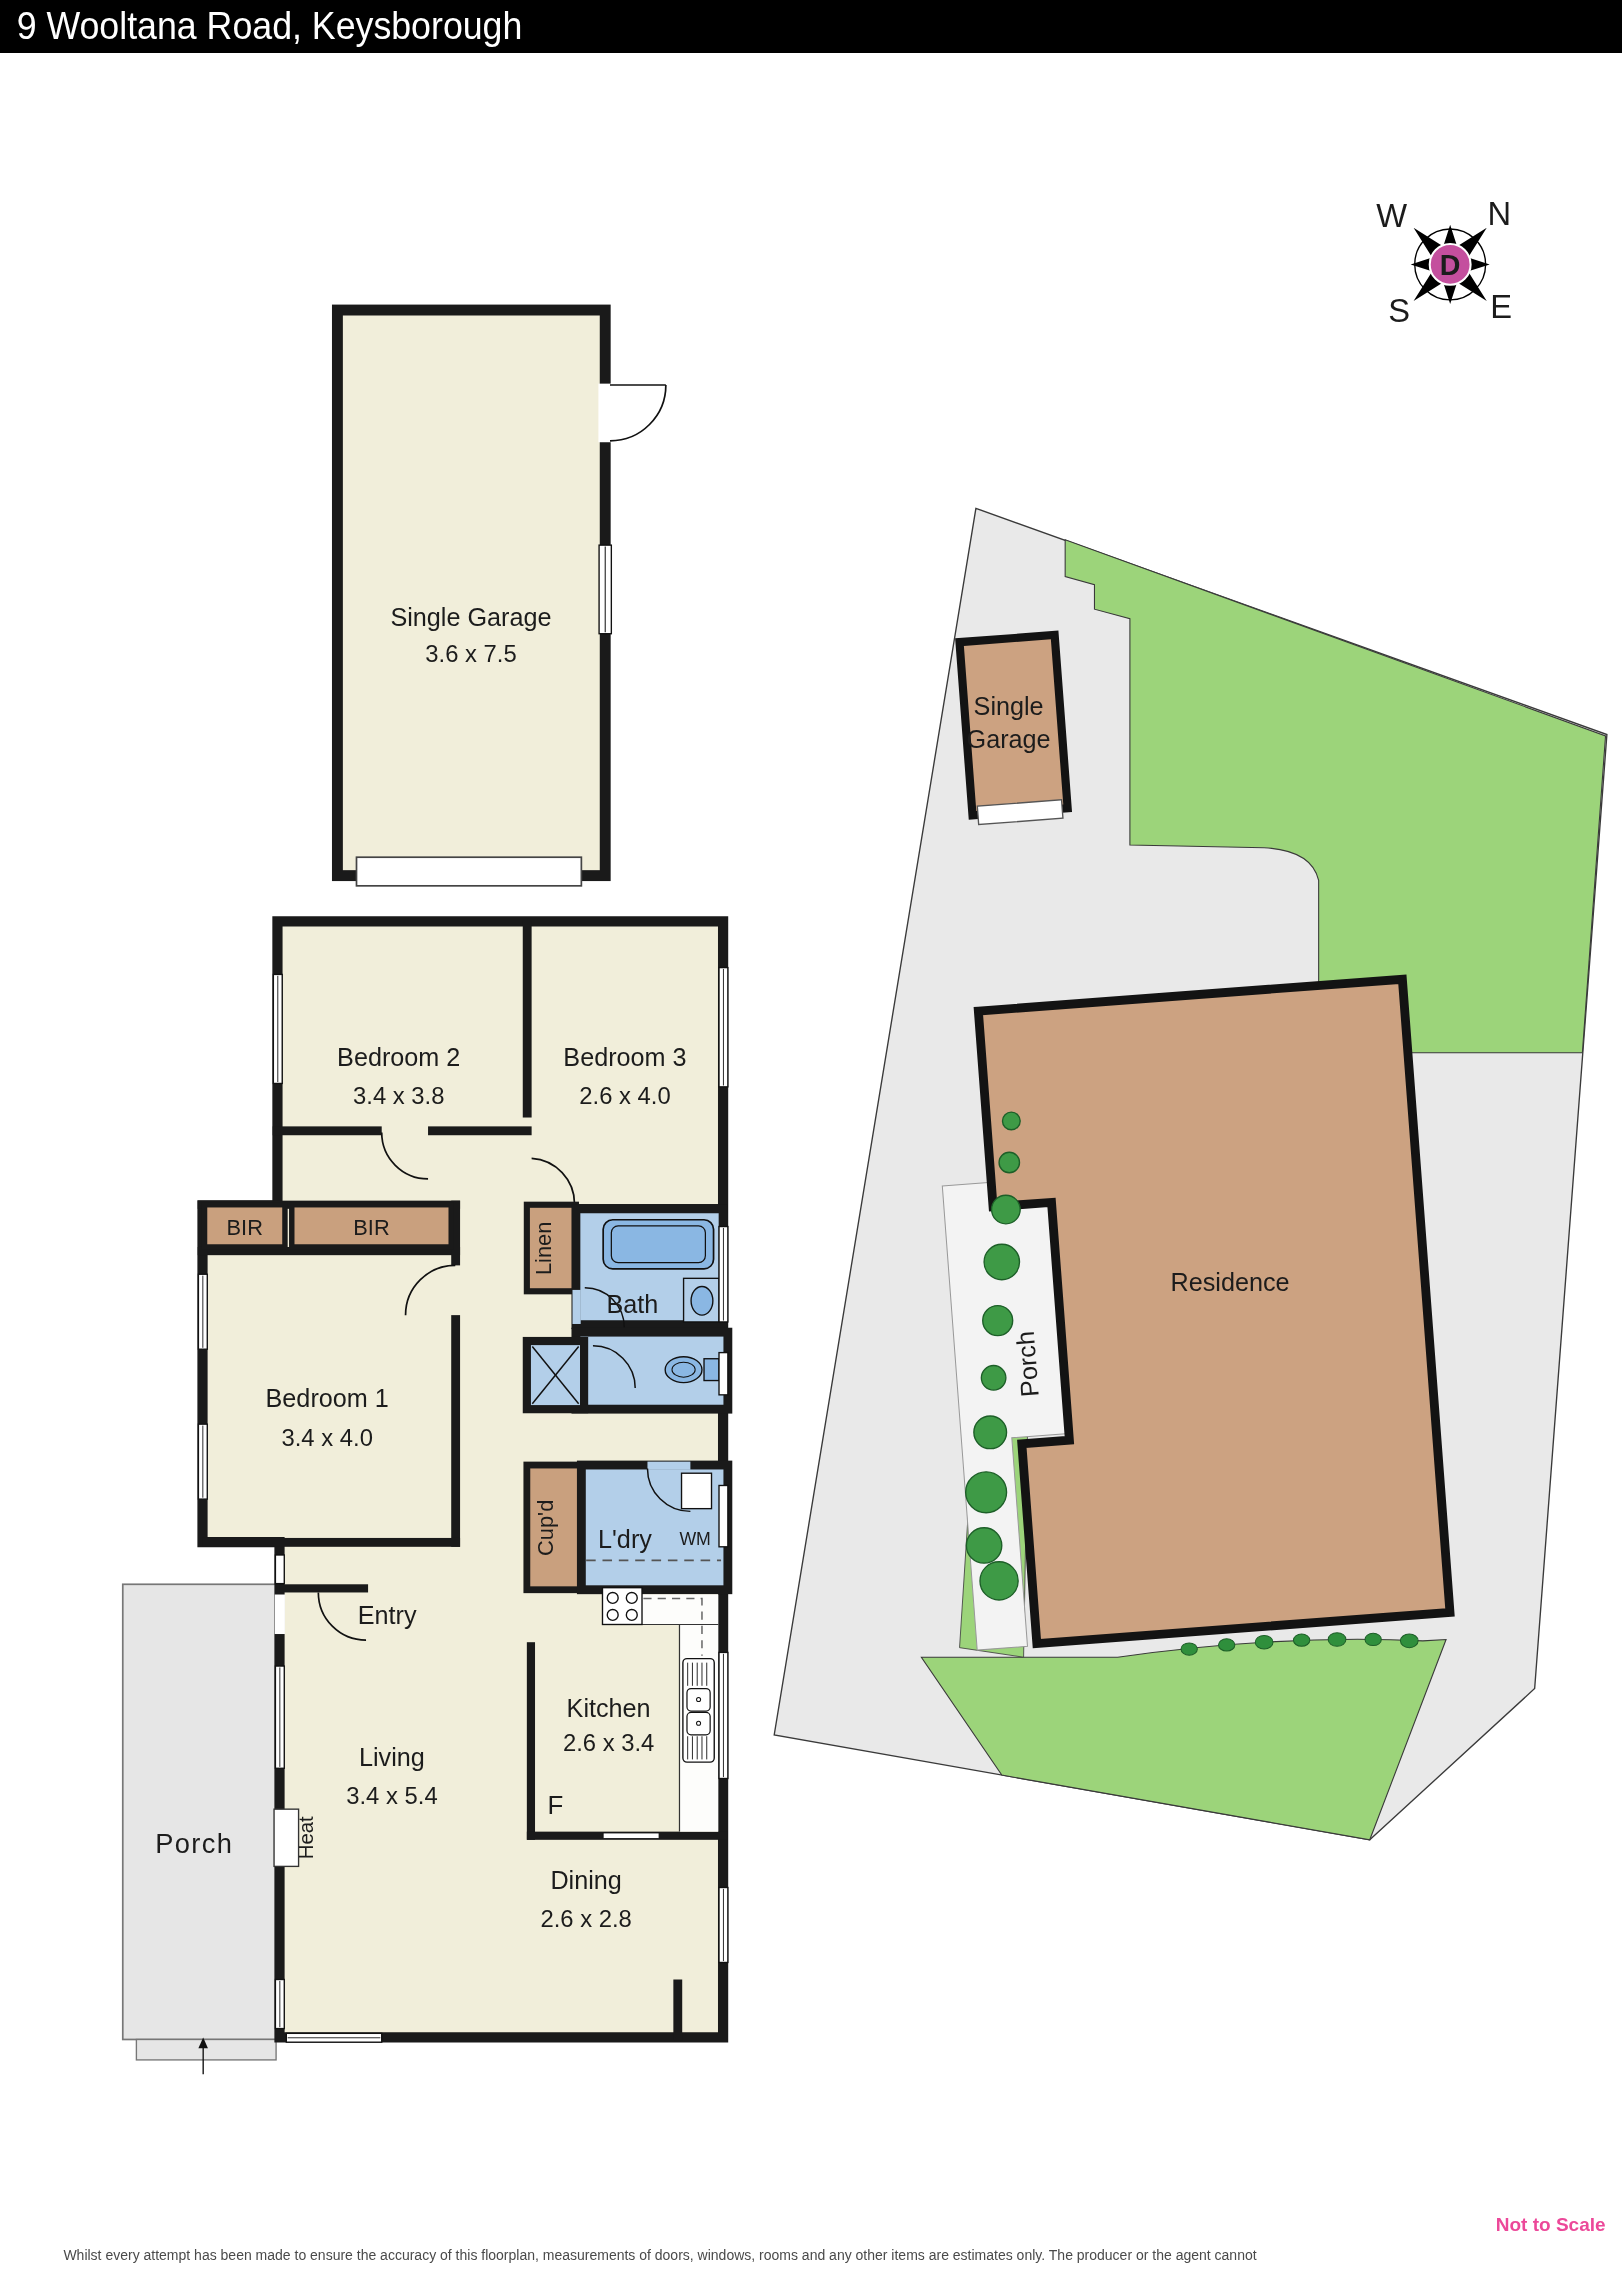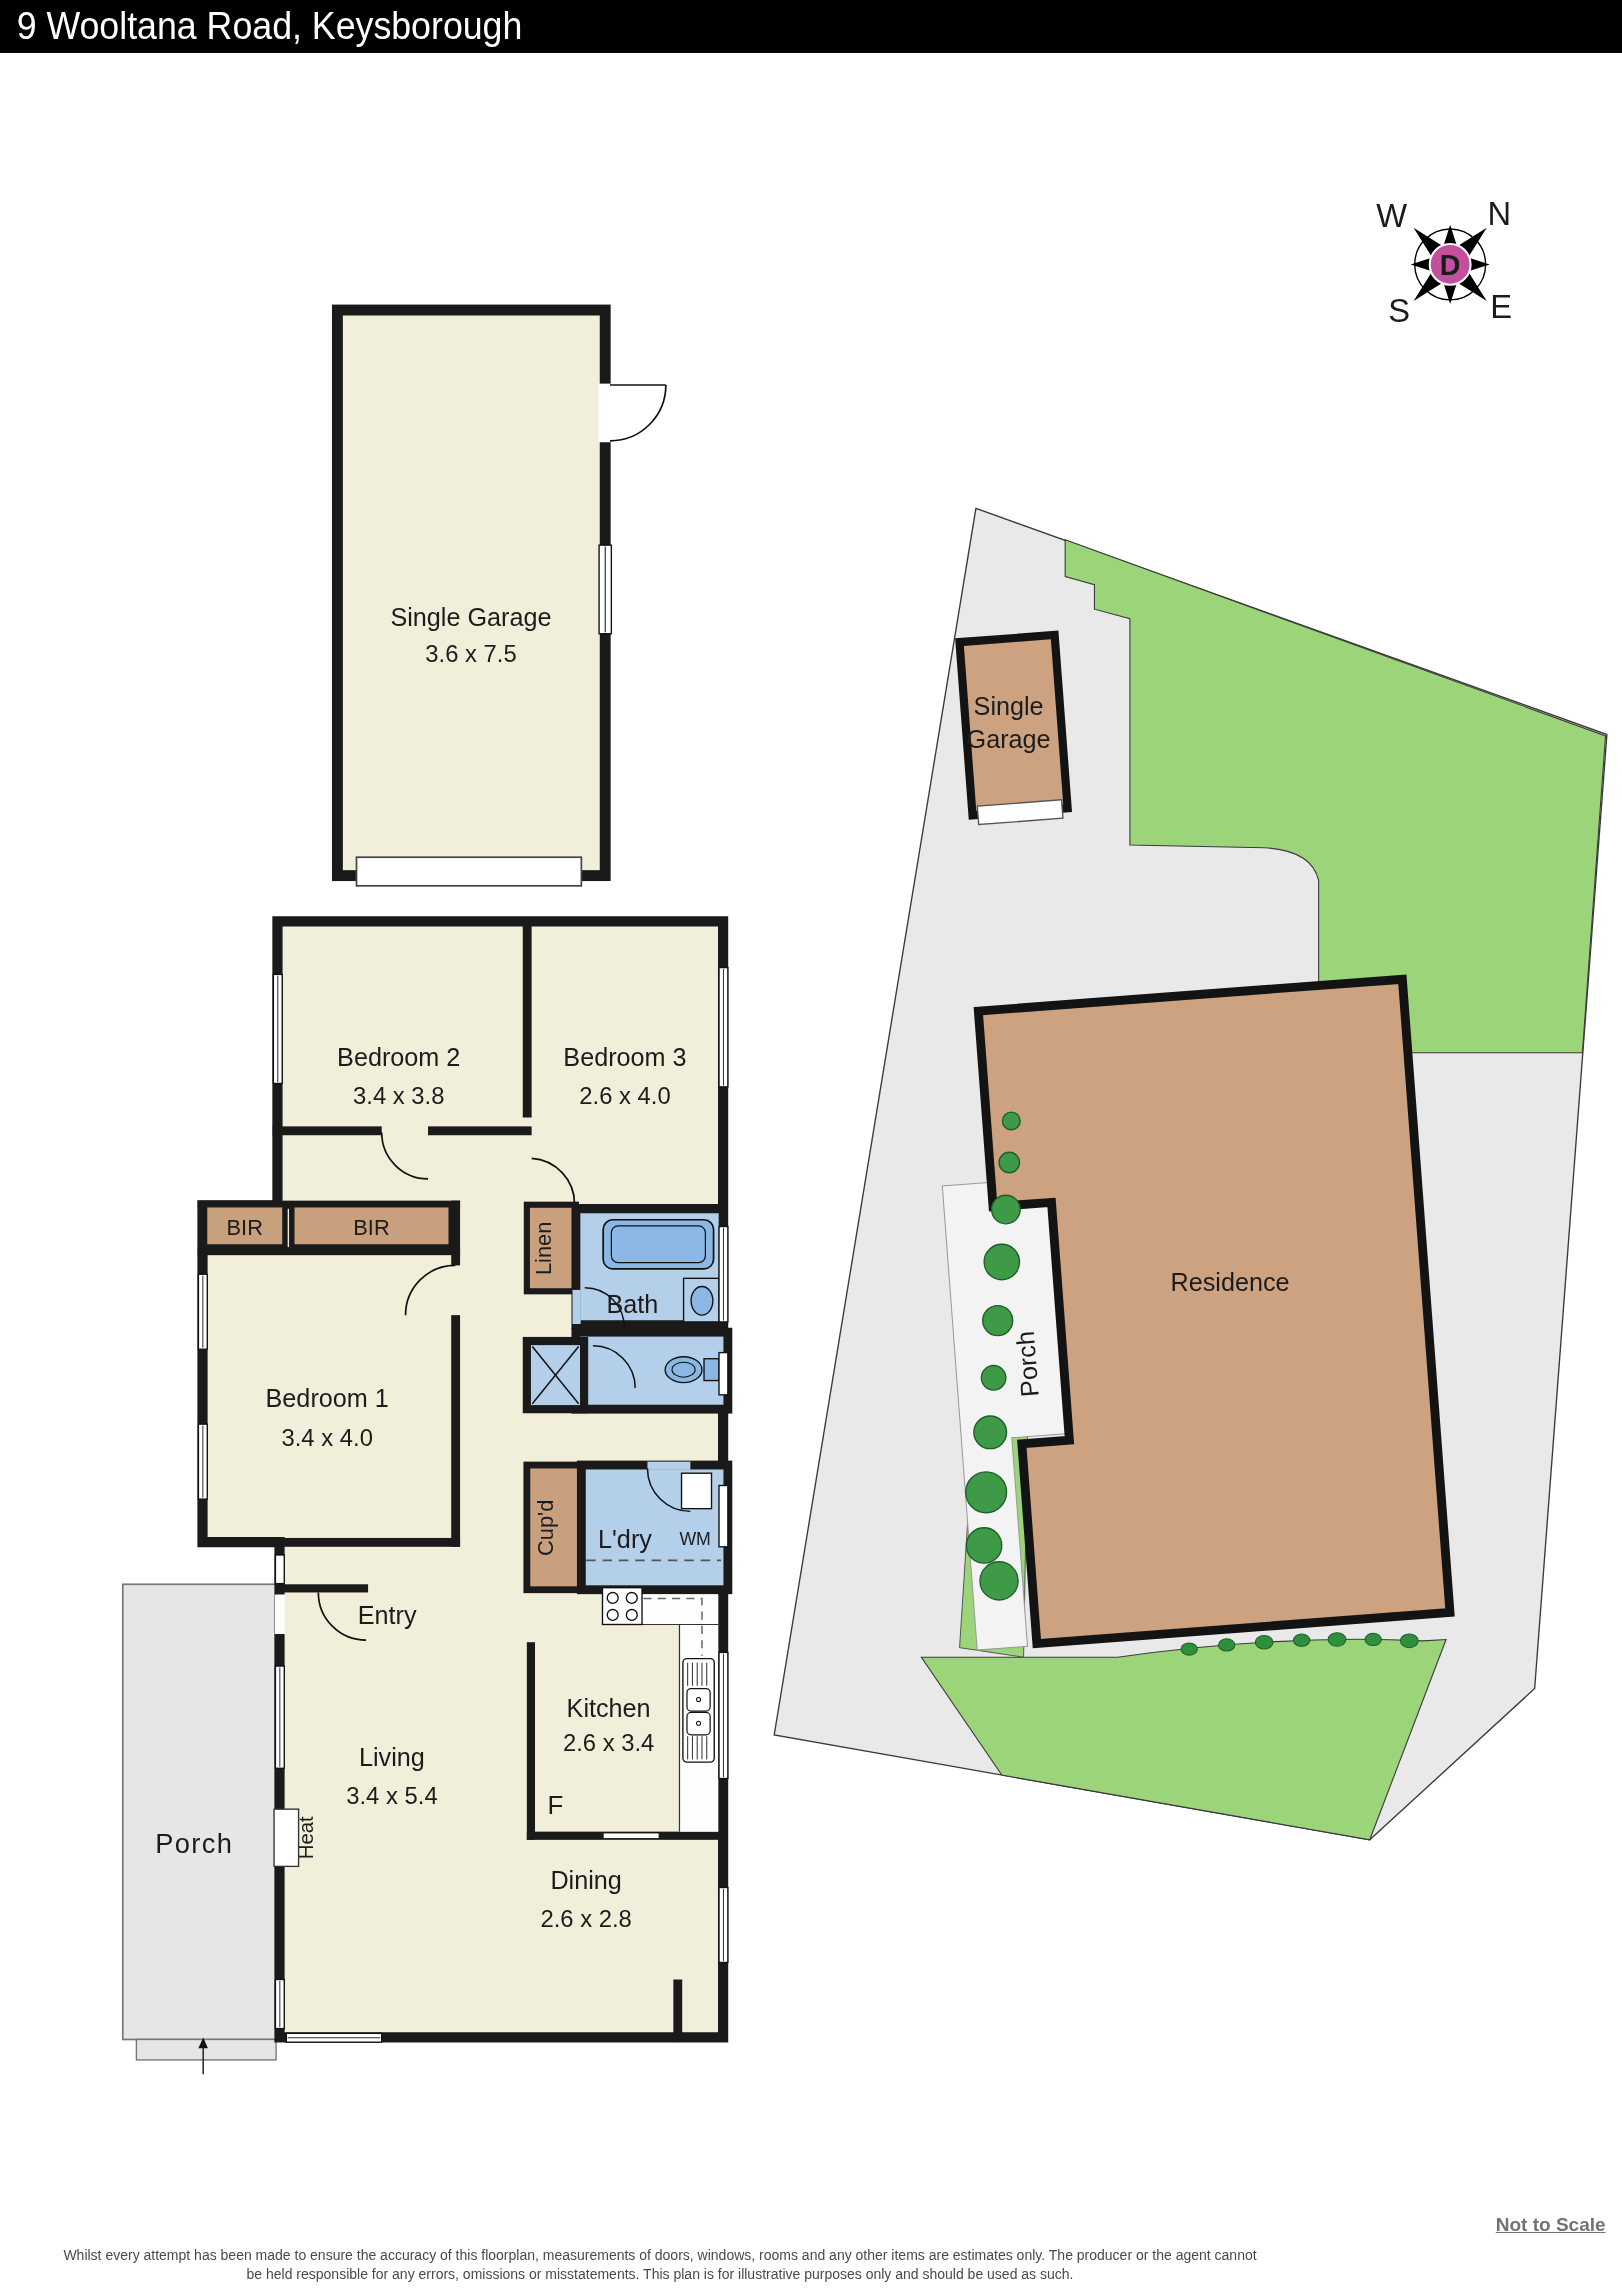--- a/index.html
+++ b/index.html
@@ -1,20 +1,20 @@
 <!DOCTYPE html>
 <html style="font-size:11px"><head>
 <meta charset="utf-8">
 <style>
   html,body{margin:0;padding:0;background:#ffffff;}
   body{width:1622px;height:2295px;position:relative;font-family:"Liberation Sans",sans-serif;}
   #canvas{position:absolute;inset:0;width:1622px;height:2295px;}
   .header{position:absolute;left:0;top:0;width:1622px;height:53px;background:#000;display:flex;align-items:center;}
   .header .title{color:#fff;font-size:38px;font-weight:400;padding-left:17.7px;letter-spacing:0px;transform:scaleX(.94);transform-origin:left center;white-space:nowrap;}
-  .footer-scale{position:absolute;right:16.4px;top:2214px;font-size:19px;font-weight:bold;color:#737373;text-decoration:underline;}
+  .footer-scale{position:absolute;right:16.4px;top:2214px;font-size:19px;font-weight:bold;color:#ec4899;}
   .footer-disc{position:absolute;left:0;top:2246px;width:1320px;text-align:center;font-size:14px;line-height:19px;color:#4a4a4a;}
   svg text{fill:#1c1c1c;}
   .rl{font-size:37px;text-anchor:middle;}
   .rd{font-size:35px;text-anchor:middle;}
   .sm{font-size:32px;text-anchor:middle;}
   .tiny{font-size:26px;text-anchor:middle;}
   .compass-letter{font-size:48px;text-anchor:middle;}
   .site-label{font-size:37px;text-anchor:middle;}
 </style>
 </head>
@@ -251,15 +251,14 @@
     <text class="rl" x="575" y="2592">Living</text>
     <text class="rd" x="575" y="2648">3.4 x 5.4</text>
     <text class="rl" x="860" y="2772">Dining</text>
     <text class="rd" x="860" y="2828">2.6 x 2.8</text>
   </g>
 </svg>
 
 <div class="footer-scale">Not to Scale</div>
 <div class="footer-disc">
   <div>Whilst every attempt has been made to ensure the accuracy of this floorplan, measurements of doors, windows, rooms and any other items are estimates only. The producer or the agent cannot</div>
-  <div>be held responsible for any errors, omissions or misstatements. This plan is for illustrative purposes only and should be used as such.</div>
 </div>
 
 
 </body></html>

